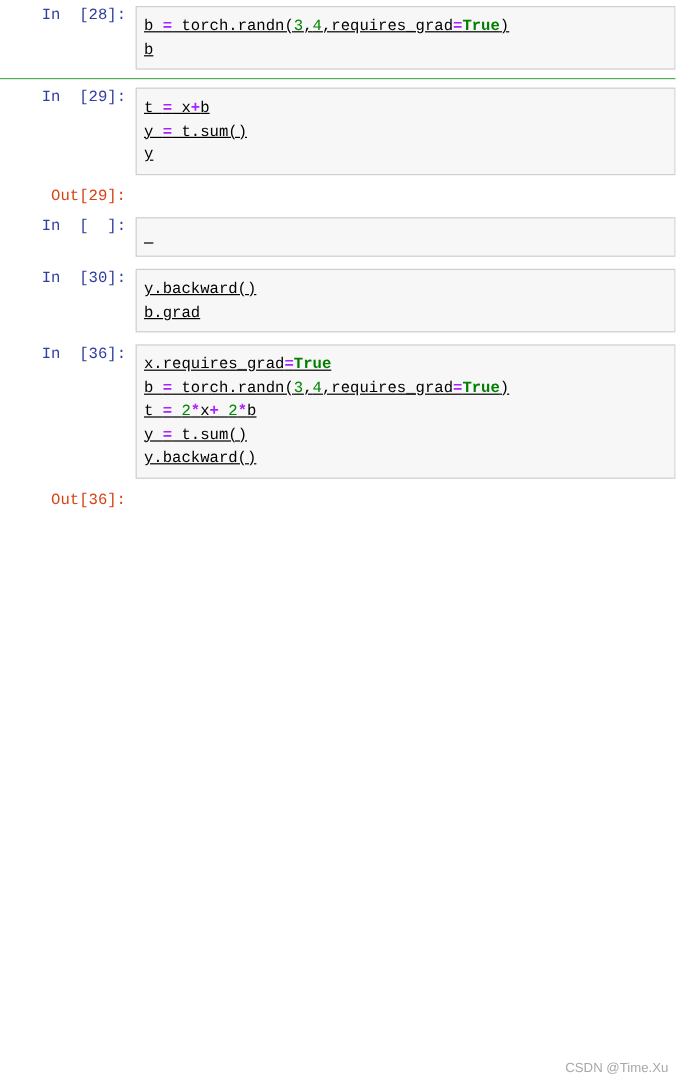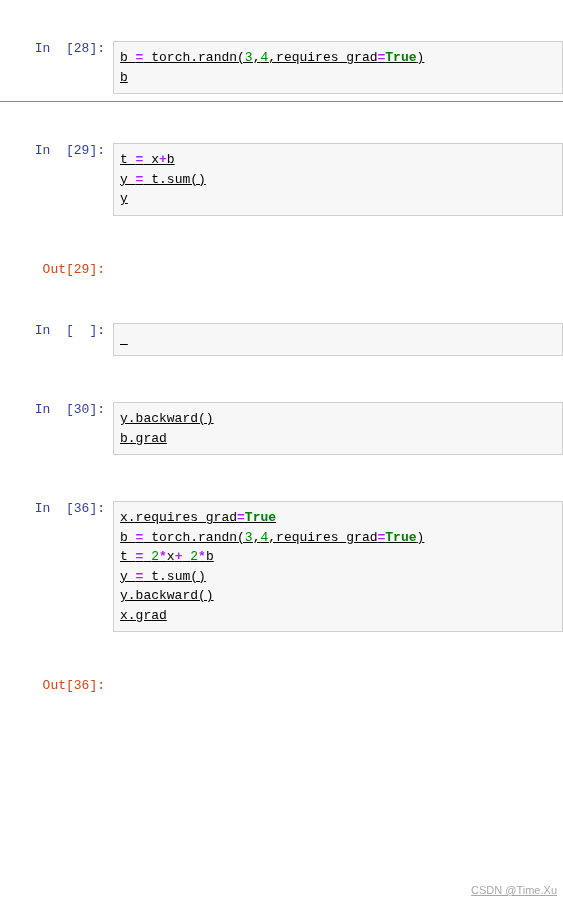--- a/index.html
+++ b/index.html
@@ -11,21 +11,20 @@
     color: #000000;
     width: 563px;
   }
   .notebook {
     width: 563px;
   }
   .cell {
     display: flex;
     align-items: flex-start;
     padding: 5px 0;
-    margin-top: 36px;
   }
   .prompt {
     width: 105px;
     text-align: right;
     padding-right: 8px;
     font-family: "Courier New", monospace;
     flex-shrink: 0;
     white-space: pre;
   }
   .prompt-in {
@@ -65,21 +64,20 @@
     width: 100%;
     margin: 2px 0;
   }
   .watermark {
     position: fixed;
     right: 6px;
     bottom: 4px;
     font-family: sans-serif;
     font-size: 11px;
     color: rgba(120,120,120,0.65);
-    text-decoration: underline;
   }
 </style>
 </head>
 <body>
 
 <div class="notebook" id="notebook">
     <div class="cell">
       <div class="prompt prompt-in">In  [28]:</div>
       <div class="code-area">
         <div class="code-line">b <span class="tok-op">=</span> torch.randn(<span class="tok-num">3</span>,<span class="tok-num">4</span>,requires_grad<span class="tok-op">=</span><span class="tok-kw">True</span>)</div>
@@ -112,21 +110,20 @@
       </div>
     </div>
     <div class="cell">
       <div class="prompt prompt-in">In  [36]:</div>
       <div class="code-area">
         <div class="code-line">x.requires_grad<span class="tok-op">=</span><span class="tok-kw">True</span></div>
         <div class="code-line">b <span class="tok-op">=</span> torch.randn(<span class="tok-num">3</span>,<span class="tok-num">4</span>,requires_grad<span class="tok-op">=</span><span class="tok-kw">True</span>)</div>
         <div class="code-line">t <span class="tok-op">=</span> <span class="tok-num">2</span><span class="tok-op">*</span>x<span class="tok-op">+</span> <span class="tok-num">2</span><span class="tok-op">*</span>b</div>
         <div class="code-line">y <span class="tok-op">=</span> t.sum()</div>
         <div class="code-line">y.backward()</div>
-        <div class="code-line">x.grad</div>
       </div>
     </div>
     <div class="cell">
       <div class="prompt prompt-out">Out[36]:</div>
     </div>
   </div>
 
 <div class="watermark">CSDN @Time.Xu</div>
 
 </body></html>

